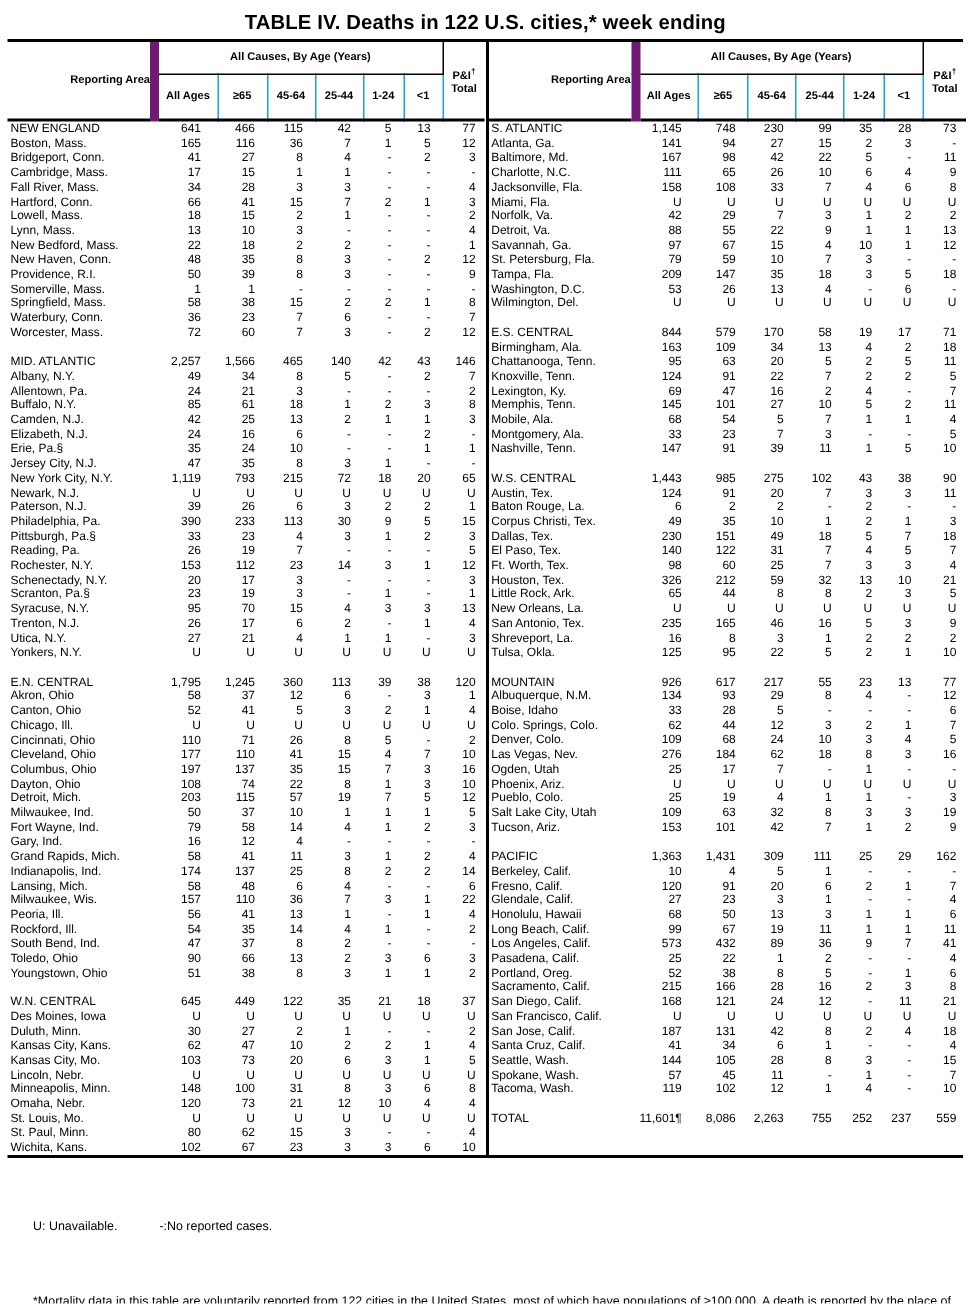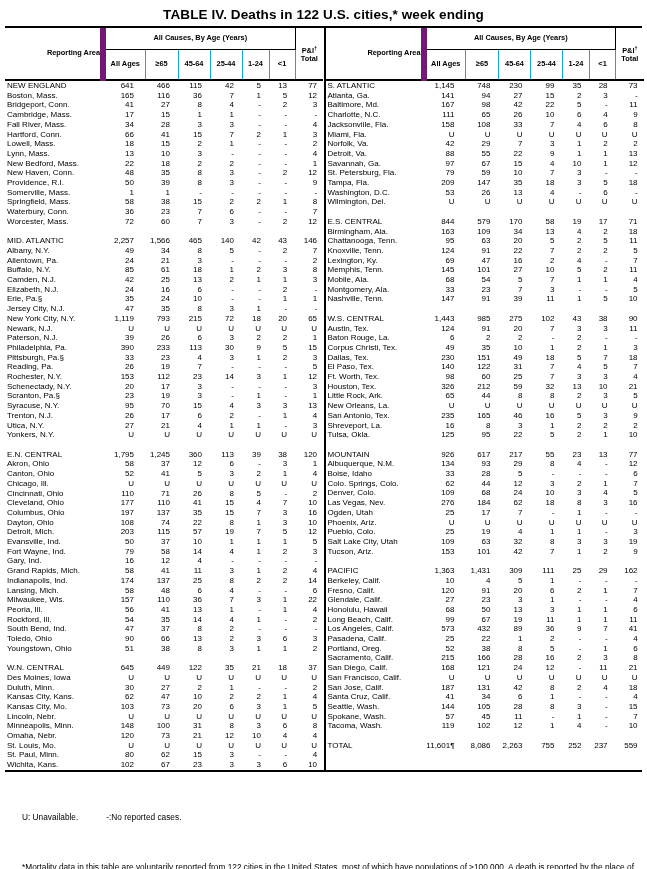--- a/index.html
+++ b/index.html
@@ -531,21 +531,21 @@
               <td class="lbl">Detroit, Mich.</td>
               <td class="num">203</td>
               <td class="num">115</td>
               <td class="num">57</td>
               <td class="num">19</td>
               <td class="num">7</td>
               <td class="num">5</td>
               <td class="num">12</td>
             </tr>
             <tr>
-              <td class="lbl">Evansville, Ind.</td>
+              <td class="lbl">Milwaukee, Ind.</td>
               <td class="num">50</td>
               <td class="num">37</td>
               <td class="num">10</td>
               <td class="num">1</td>
               <td class="num">1</td>
               <td class="num">1</td>
               <td class="num">5</td>
             </tr>
             <tr>
               <td class="lbl">Fort Wayne, Ind.</td>

